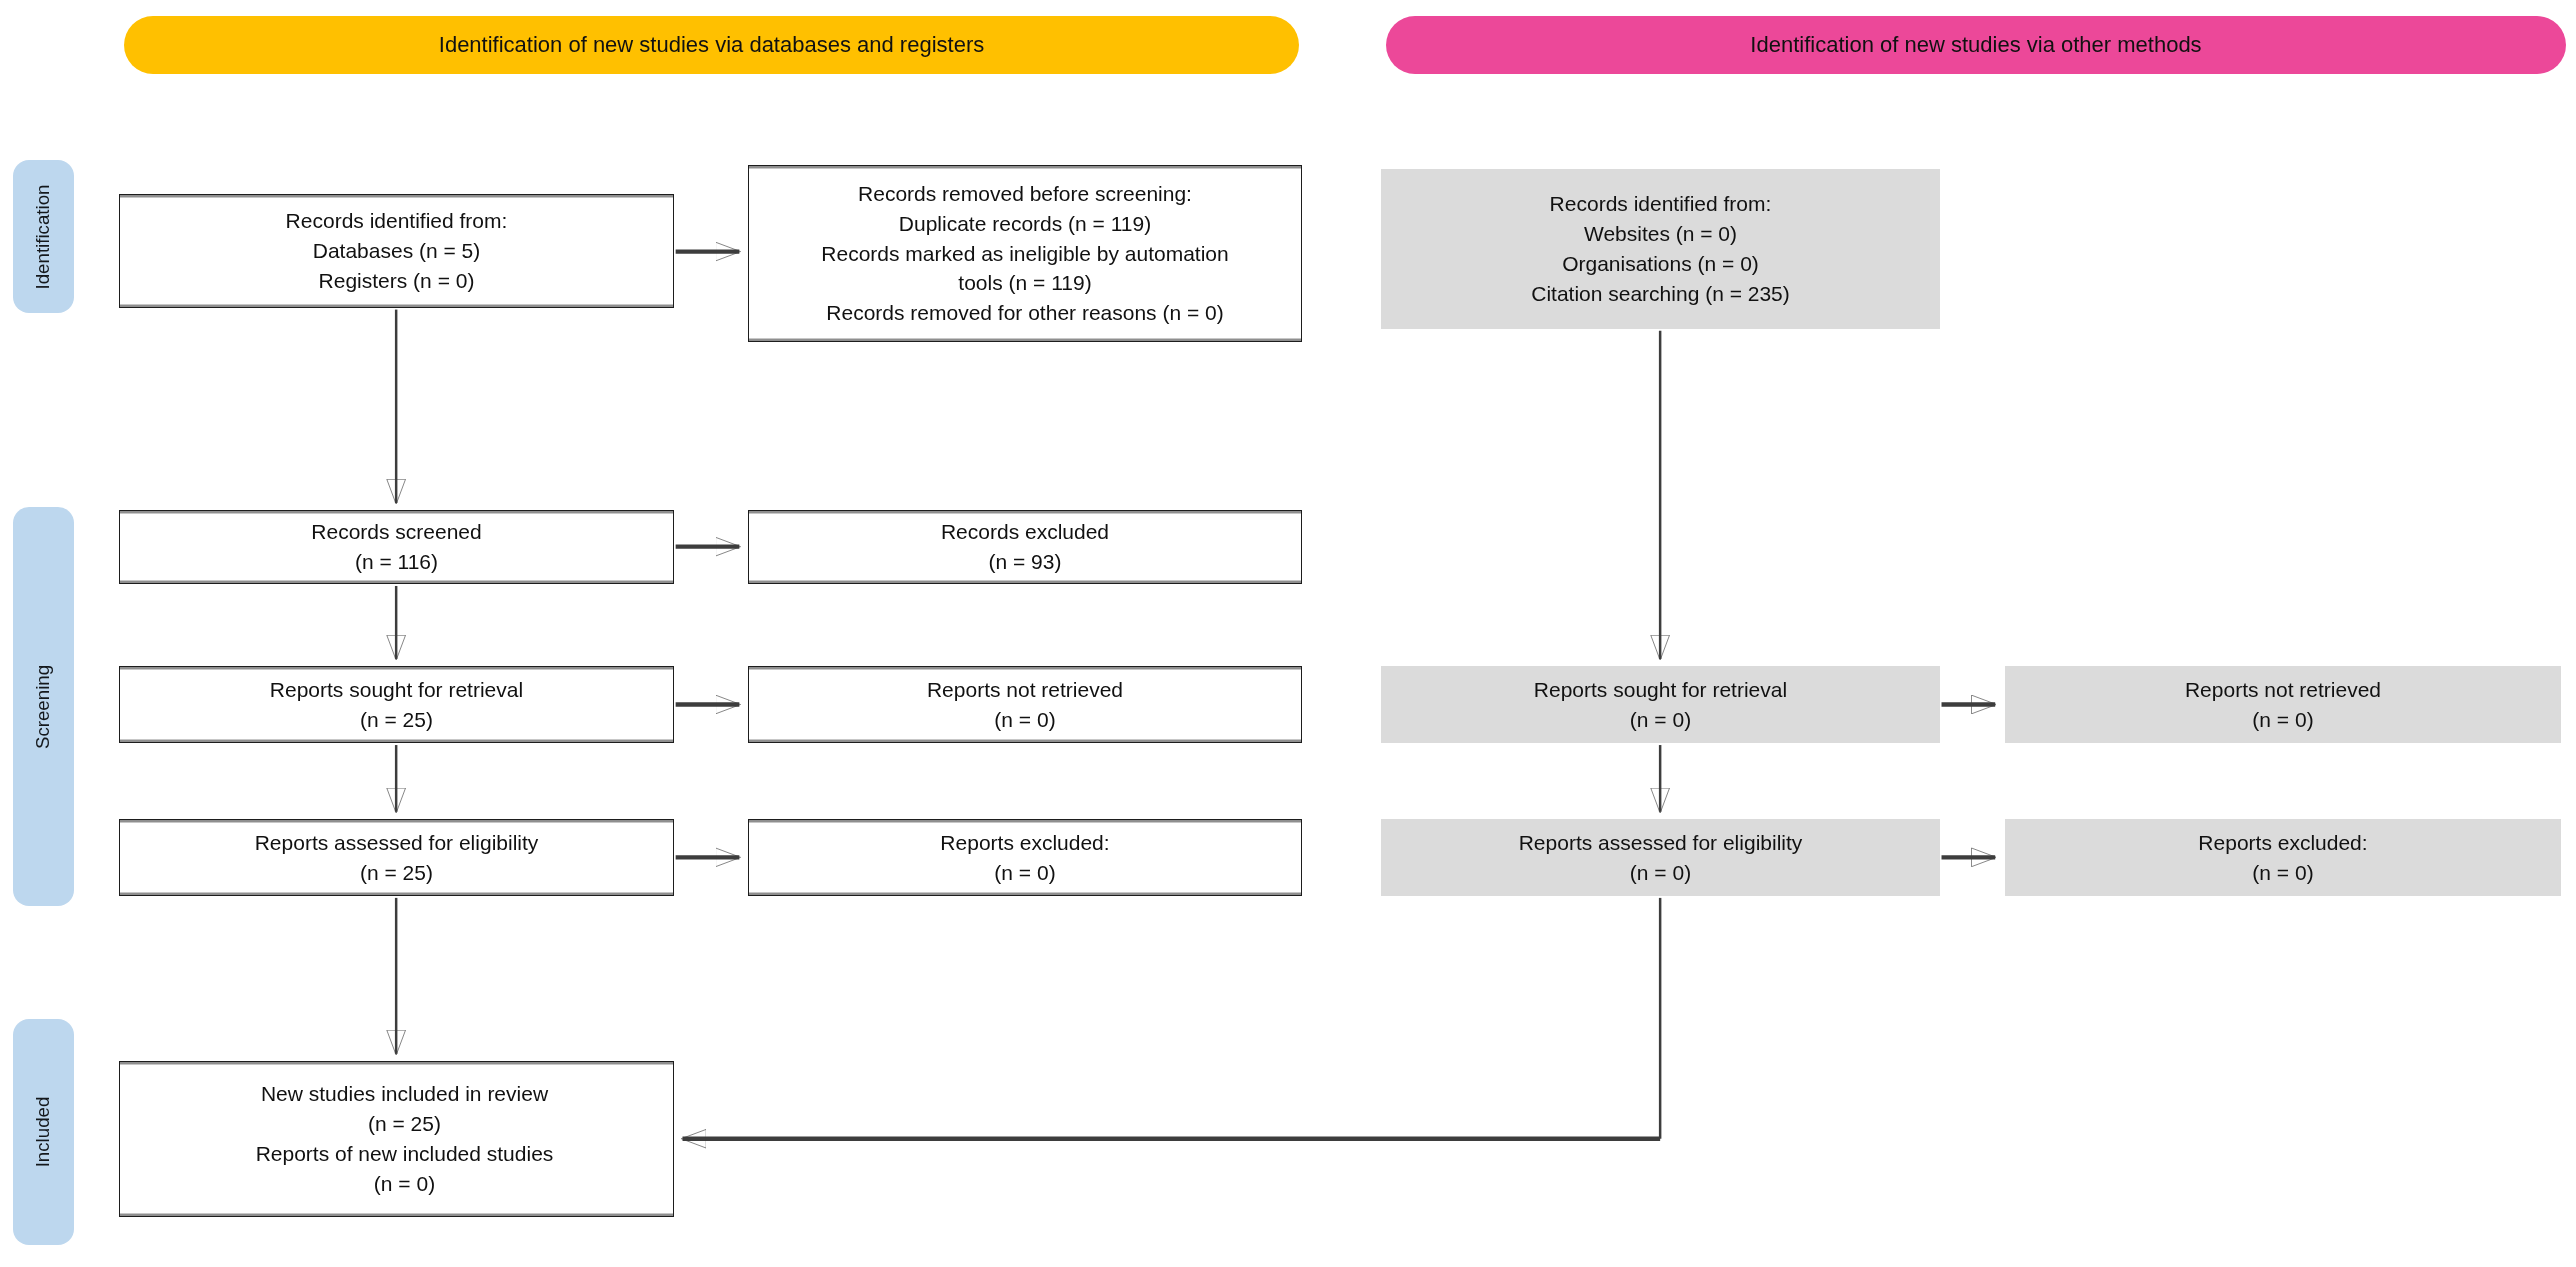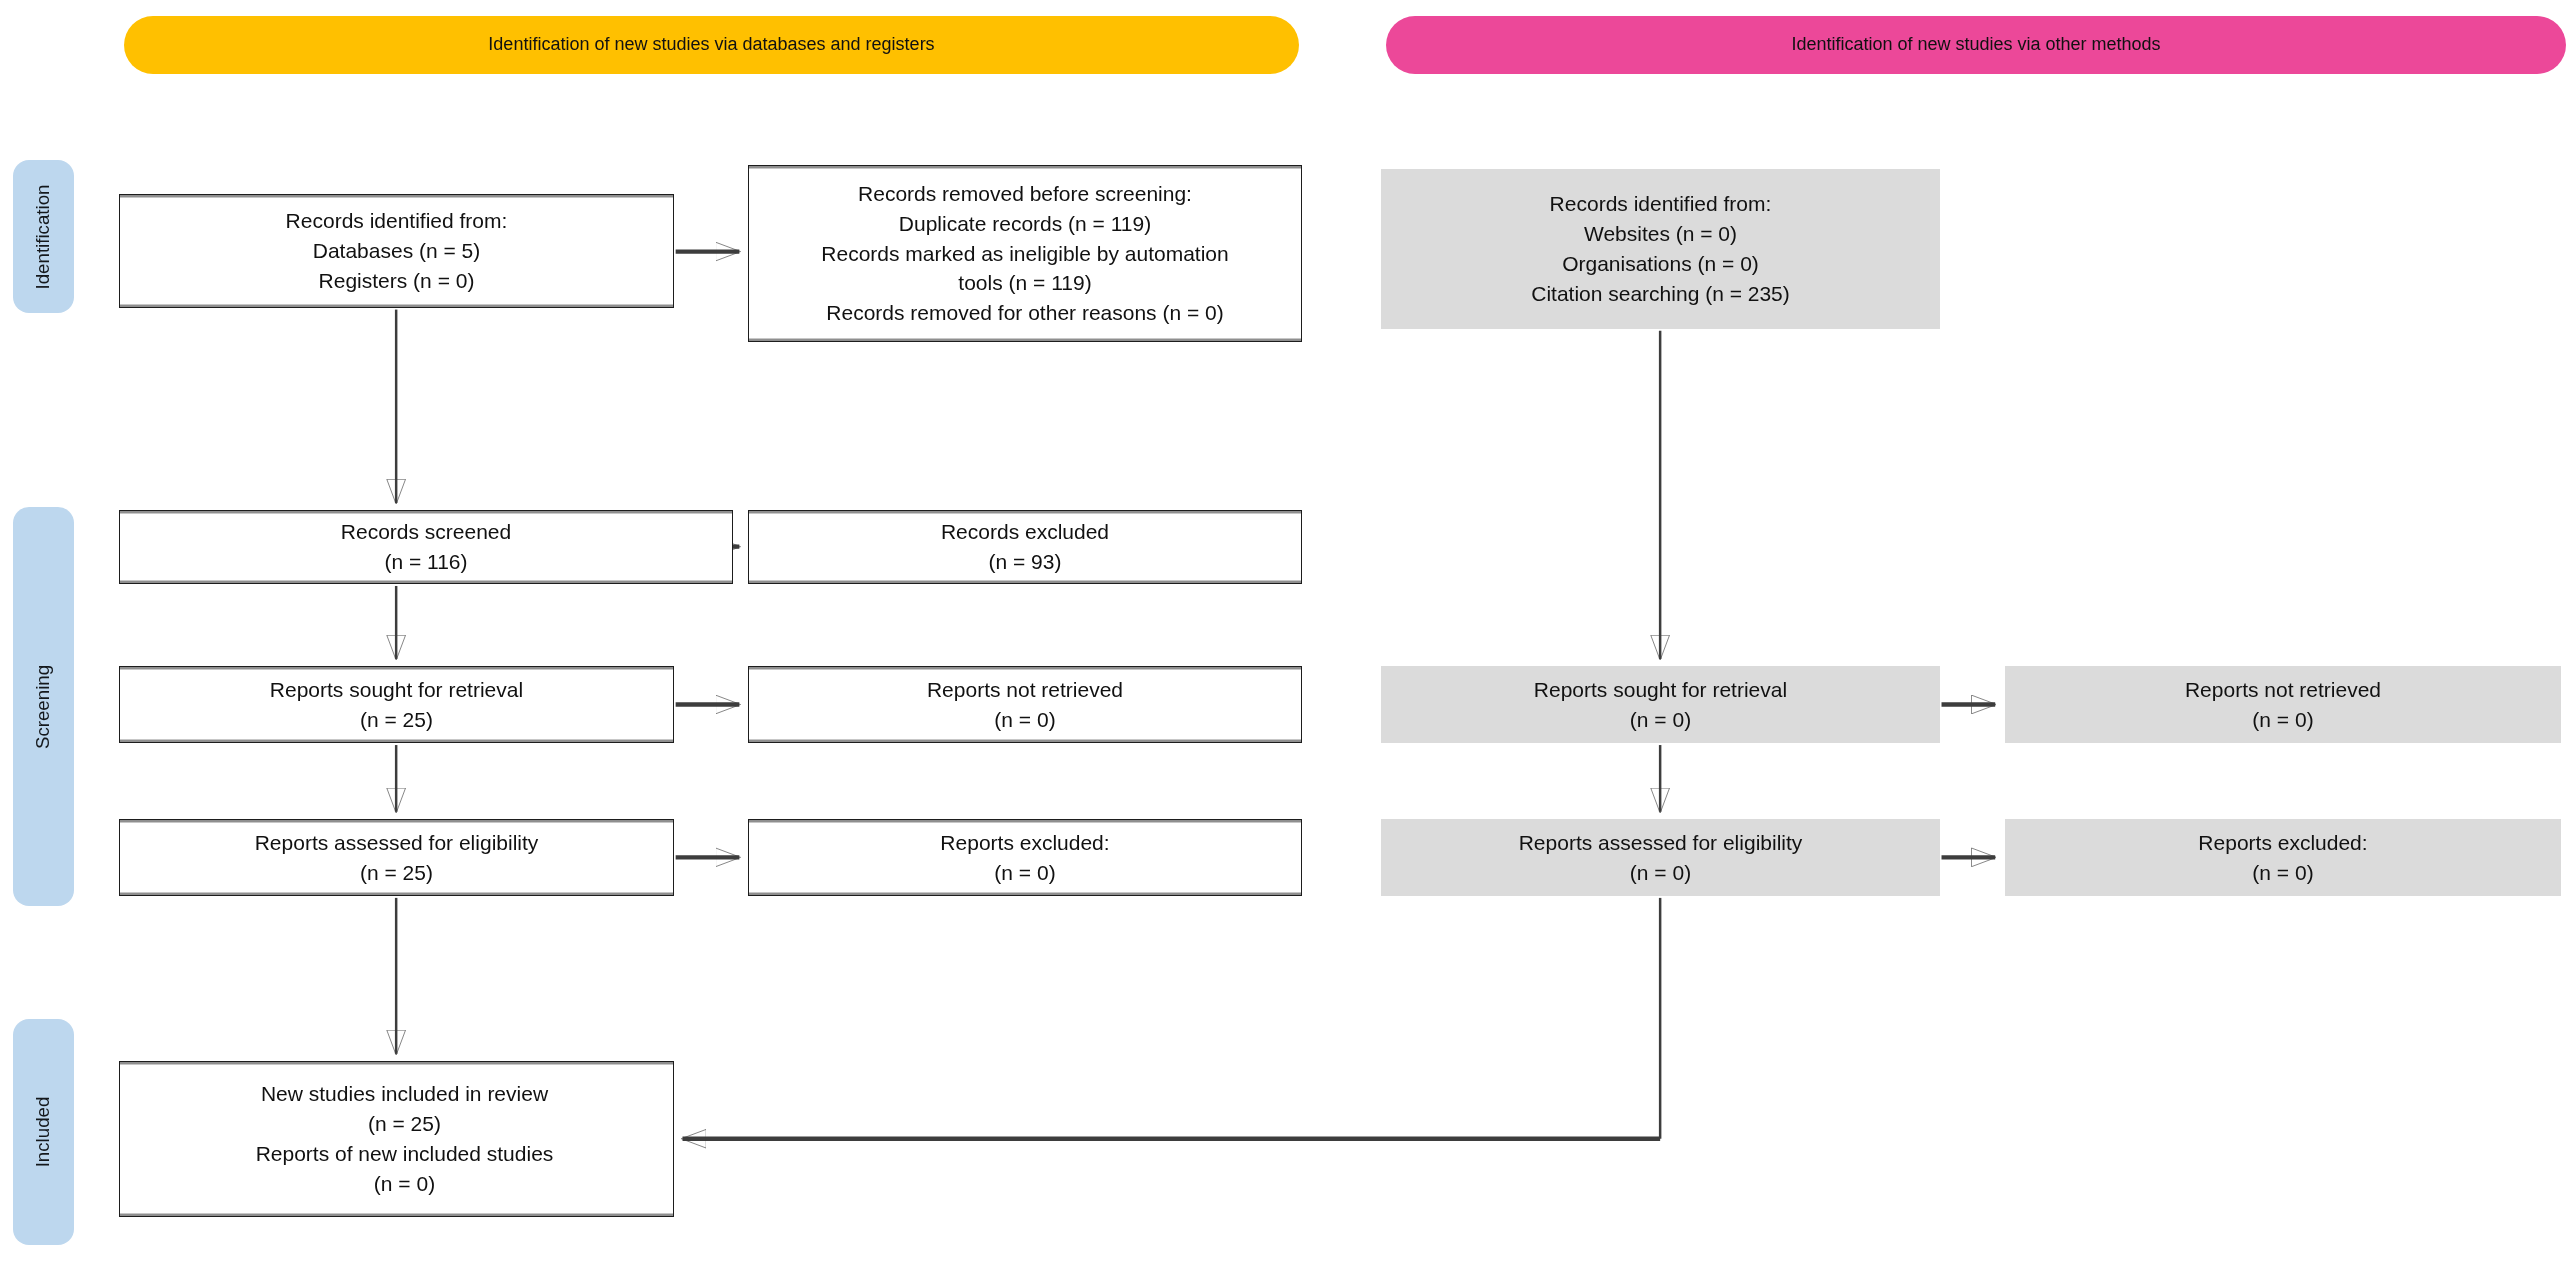--- a/index.html
+++ b/index.html
@@ -16,21 +16,21 @@
     color: #111111;
     overflow: hidden;
   }
   .hdr {
     position: absolute;
     display: flex;
     align-items: center;
     justify-content: center;
     text-align: center;
     border-radius: 29px;
-    font-size: 18px;
+    font-size: 22px;
     line-height: 1.3;
     color: #111111;
   }
   .hdr-yellow { background: #FFC000; }
   .hdr-gray   { background: #ec4899; }
   .side-tab {
     position: absolute;
     left: 13px;
     width: 61px;
     background: #BDD7EE;
@@ -138,21 +138,21 @@
 tools (n = 119)
 Records removed for other reasons (n = 0)</span>
   </div>
   <div class="box box-gray" style="left:1381px; top:169px; width:559px; height:160px;">
     <span>Records identified from:
 Websites (n = 0)
 Organisations (n = 0)
 Citation searching (n = 235)</span>
   </div>
 
-  <div class="box box-white" style="left:119px; top:510px; width:614px; height:74px;">
+  <div class="box box-white" style="left:119px; top:510px; width:555px; height:74px;">
     <span>Records screened
 (n = 116)</span>
   </div>
   <div class="box box-white" style="left:748px; top:510px; width:554px; height:74px;">
     <span>Records excluded
 (n = 93)</span>
   </div>
 
   <div class="box box-white" style="left:119px; top:666px; width:555px; height:77px;">
     <span>Reports sought for retrieval

